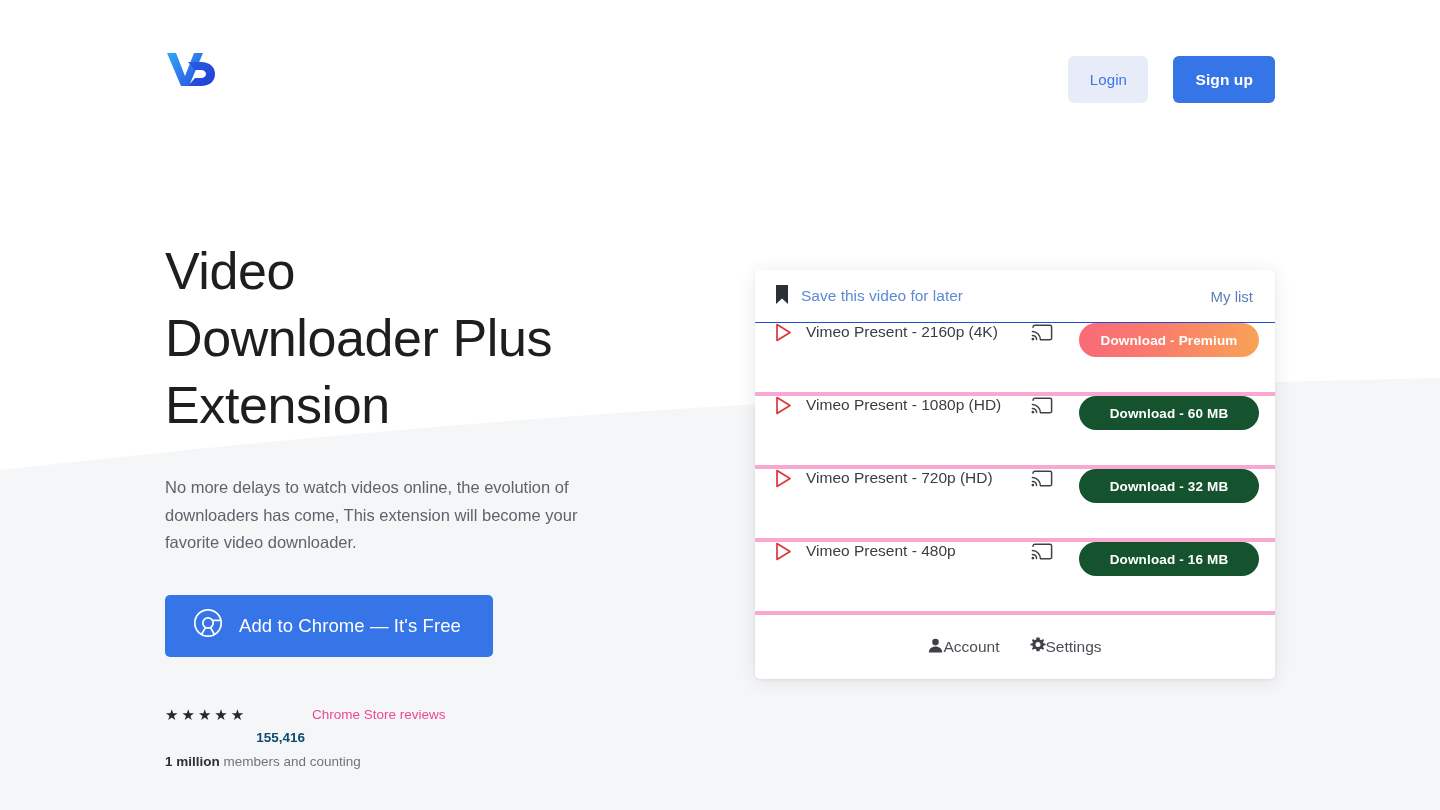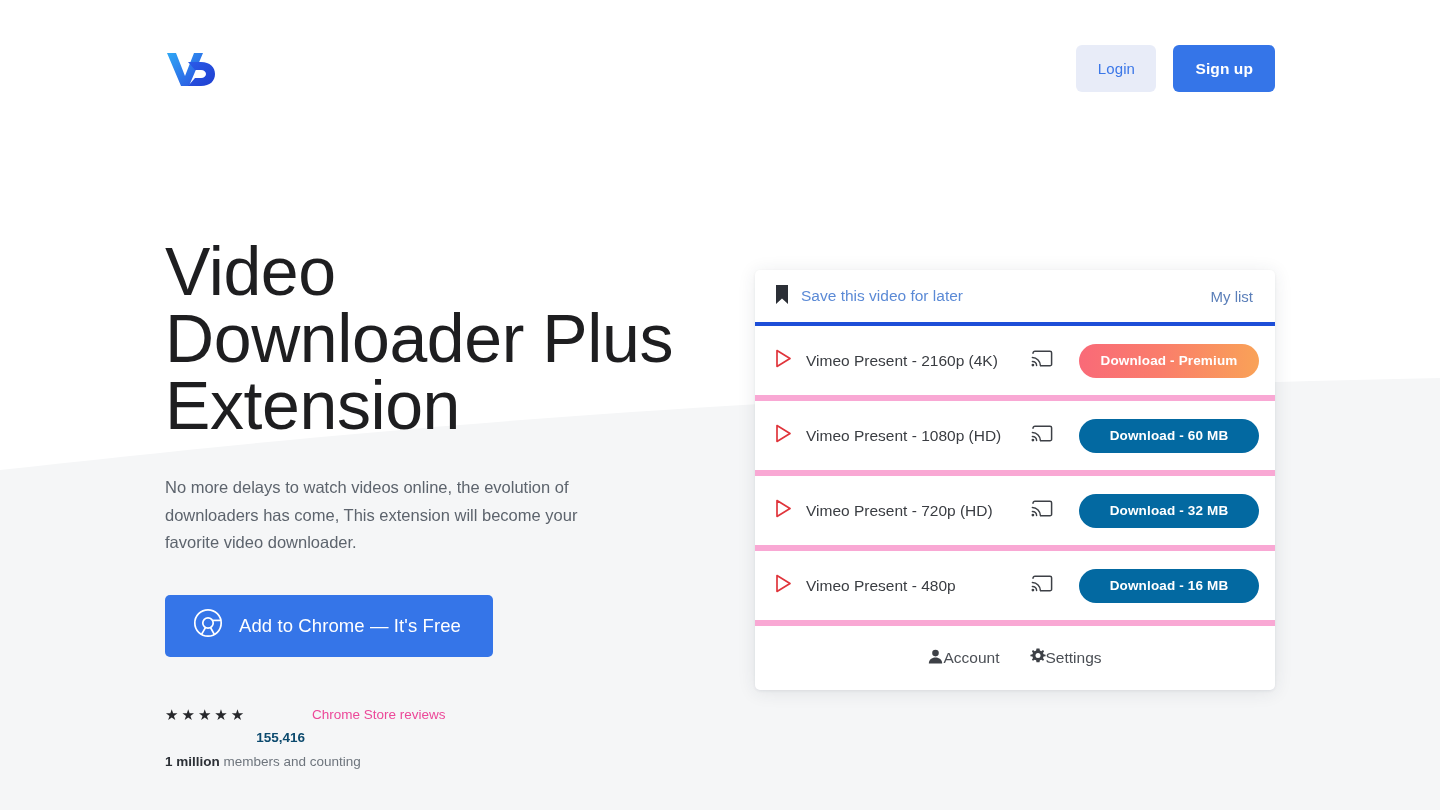--- a/index.html
+++ b/index.html
@@ -47,24 +47,24 @@
   .logo {
     position: absolute;
     left: 165px;
     top: 50px;
     width: 56px;
     height: 38px;
   }
   .header-actions {
     position: absolute;
     right: 165px;
-    top: 45px;
-    display: flex;
-    align-items: center;
-    gap: 17px;
+    top: 56px;
+    display: flex;
+    align-items: center;
+    gap: 25px;
     margin-left: 20px;
   }
   .btn-login {
     display: flex;
     align-items: center;
     justify-content: center;
     min-width: 80px;
     height: 47px;
     padding: 0 20px;
     border: none;
@@ -99,21 +99,21 @@
   .hero-left {
     position: absolute;
     left: 165px;
     top: 238px;
     width: 520px;
     z-index: 3;
   }
   .hero-title {
     margin: 0;
     font-family: "Liberation Sans", sans-serif;
-    font-size: 68px;
+    font-size: 52px;
     line-height: 67px;
     font-weight: 300;
     letter-spacing: -0.4px;
     color: #1e1e20;
     white-space: pre-line;
   }
   .hero-sub {
     margin: 0;
     padding-top: 35px;
     width: 440px;
@@ -192,43 +192,43 @@
     border-radius: 5px;
     box-shadow: 0 2px 18px rgba(35,45,70,.10), 0 1px 3px rgba(35,45,70,.07);
     z-index: 4;
     overflow: hidden;
   }
   .popup-head {
     display: flex;
     align-items: center;
     height: 52px;
     padding: 0 22px 0 20px;
-    border-bottom: 4px solid #1d4ed8;
+    border-bottom: 1px solid #1d4ed8;
   }
   .bookmark-ico { display: block; margin-right: 12px; }
   .save-link {
     font-family: "Liberation Sans", sans-serif;
     font-size: 15.5px;
     color: #5b8ad6;
     cursor: pointer;
   }
   .mylist-link {
     margin-left: auto;
     font-family: "Liberation Sans", sans-serif;
     font-size: 15px;
     color: #5b7fb9;
     cursor: pointer;
   }
 
   .vrow {
     display: flex;
-    align-items: center;
+    align-items: flex-start;
     height: 69px;
     padding: 0 16px 0 20px;
-    border-bottom: 6px solid #f9a8d4;
+    border-bottom: 4px solid #f9a8d4;
   }
   .play-ico { flex: 0 0 auto; display: block; }
   .vrow-label {
     margin-left: 14px;
     font-family: "Liberation Sans", sans-serif;
     font-size: 15.5px;
     color: #3a3d42;
     white-space: nowrap;
   }
   .cast-ico {
@@ -244,21 +244,21 @@
     height: 34px;
     border: none;
     border-radius: 17px;
     color: #ffffff;
     font-family: "Liberation Sans", sans-serif;
     font-size: 13.5px;
     font-weight: 700;
     letter-spacing: .15px;
     cursor: pointer;
   }
-  .dl-btn.blue { background: #0369a1; }
+  .dl-btn.blue { background: #14532d; }
   .dl-btn.premium {
     background: linear-gradient(90deg, #f96a78 0%, #fa7d6b 45%, #f9a257 100%);
   }
 
   .popup-foot {
     display: flex;
     align-items: center;
     justify-content: center;
     gap: 30px;
     height: 64px;

